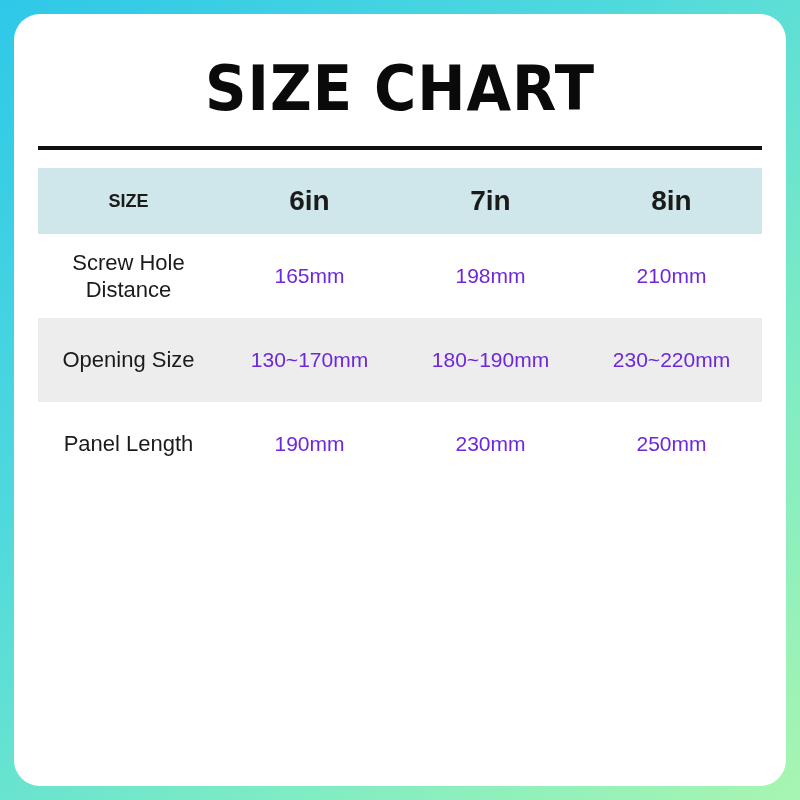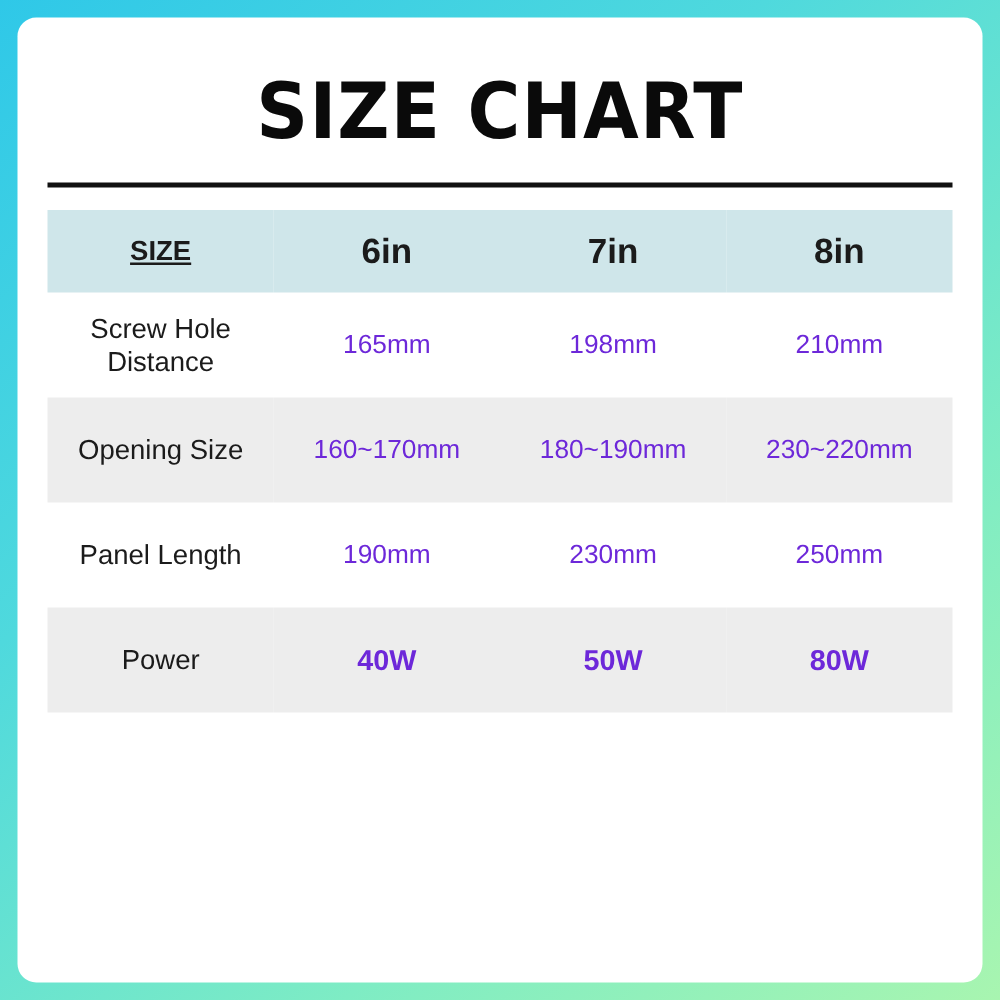--- a/index.html
+++ b/index.html
@@ -19,21 +19,21 @@
     width: 800px;
     height: 800px;
     background: linear-gradient(140deg, #2fc8e8 0%, #4fd9dd 35%, #7eecc4 70%, #a8f5b0 100%);
     box-sizing: border-box;
     padding: 14px;
   }
   .card {
     width: 100%;
     height: 100%;
     background: #ffffff;
-    border-radius: 15px;
+    border-radius: 26px;
     box-sizing: border-box;
     padding: 34px 24px 20px 24px;
     display: flex;
     flex-direction: column;
   }
   .title {
     text-align: center;
     font-family: "DejaVu Sans", sans-serif;
     font-weight: bold;
     font-size: 62px;
@@ -64,22 +64,21 @@
     height: 84px;
     border: none;
   }
   table.size-table thead th {
     background: #cfe6ea;
     font-weight: bold;
     font-size: 28px;
     height: 66px;
   }
   table.size-table thead th:first-child {
-    font-size: 22px;
-    text-decoration: underline;
+    font-size: 18px;
   }
   tbody tr.alt td {
     background: #ededed;
   }
   tbody td.label-cell {
     font-weight: normal;
     font-size: 22px;
     line-height: 1.25;
     width: 188px;
   }
@@ -112,33 +111,27 @@
       </thead>
       <tbody>
         <tr class="">
           <td class="label-cell">Screw Hole Distance</td>
           <td class="value-cell">165mm</td>
           <td class="value-cell">198mm</td>
           <td class="value-cell">210mm</td>
         </tr>
         <tr class="alt">
           <td class="label-cell">Opening Size</td>
-          <td class="value-cell">160~170mm</td>
+          <td class="value-cell">130~170mm</td>
           <td class="value-cell">180~190mm</td>
           <td class="value-cell">230~220mm</td>
         </tr>
         <tr class="">
           <td class="label-cell">Panel Length</td>
           <td class="value-cell">190mm</td>
           <td class="value-cell">230mm</td>
           <td class="value-cell">250mm</td>
         </tr>
-        <tr class="alt bold-values">
-          <td class="label-cell">Power</td>
-          <td class="value-cell">40W</td>
-          <td class="value-cell">50W</td>
-          <td class="value-cell">80W</td>
-        </tr>
       </tbody>
     </table>
 
   </div>
 </div>
 
 </body></html>

